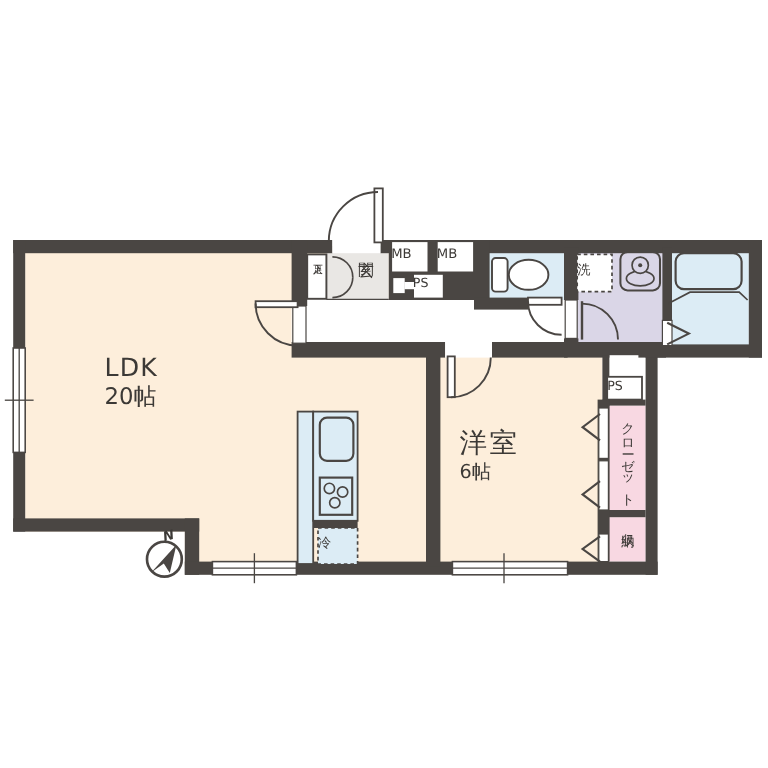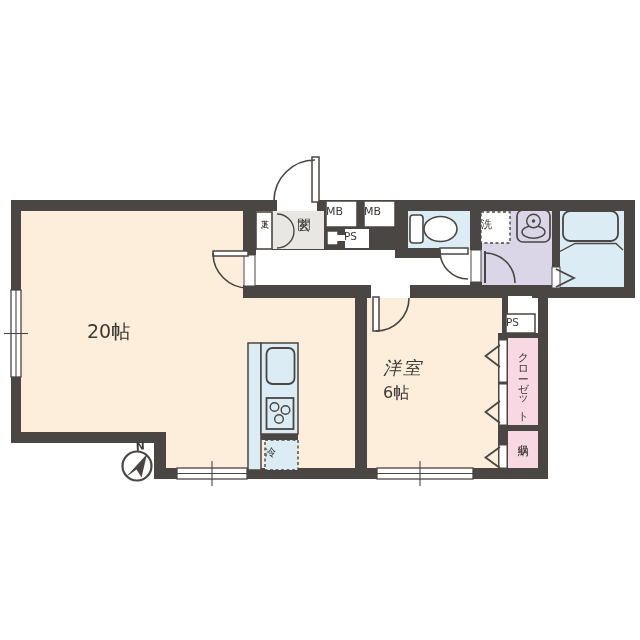--- a/index.html
+++ b/index.html
@@ -165,23 +165,24 @@
       <path d="M500,447 L485.5,457.5 L500,468" stroke-width="1.8"></path>
     </g>
   </g>
 
   <g>
     <circle cx="137" cy="466" r="14.5" fill="#ffffff" stroke="#4a4643" stroke-width="2.2"></circle>
     <path d="M147,454 L126,477 L136.5,469.5 L141.5,477.5 Z" fill="#4a4643"></path>
   </g>
 </svg>
 
+  <div class="lbl c" style="left:87px;top:295px;width:100px;font-size:21px;letter-spacing:1px;">LDK</div>
   <div class="lbl c" style="left:87px;top:321px;width:100px;font-size:19px;">20帖</div>
 
-  <div class="lbl c" style="left:383px;top:358px;width:100px;font-size:18px;letter-spacing:2px;font-style:italic;">洋室</div>
+  <div class="lbl c" style="left:383px;top:358px;width:100px;font-size:23px;letter-spacing:2px;">洋室</div>
   <div class="lbl c" style="left:383px;top:384px;width:100px;font-size:16px;">6帖</div>
 
   <div class="lbl vert" style="left:296px;top:207px;font-size:13px;">玄関</div>
   <div class="lbl vert" style="left:259px;top:214px;font-size:8px;letter-spacing:0;">下足入</div>
 
   <div class="lbl c" style="left:326px;top:206px;width:31px;font-size:11px;">MB</div>
   <div class="lbl c" style="left:364px;top:206px;width:31px;font-size:11px;">MB</div>
 
   <div class="lbl c" style="left:344px;top:231px;width:26px;font-size:10.5px;">PS</div>
   <div class="lbl c" style="left:506px;top:317px;width:29px;font-size:10.5px;">PS</div>

